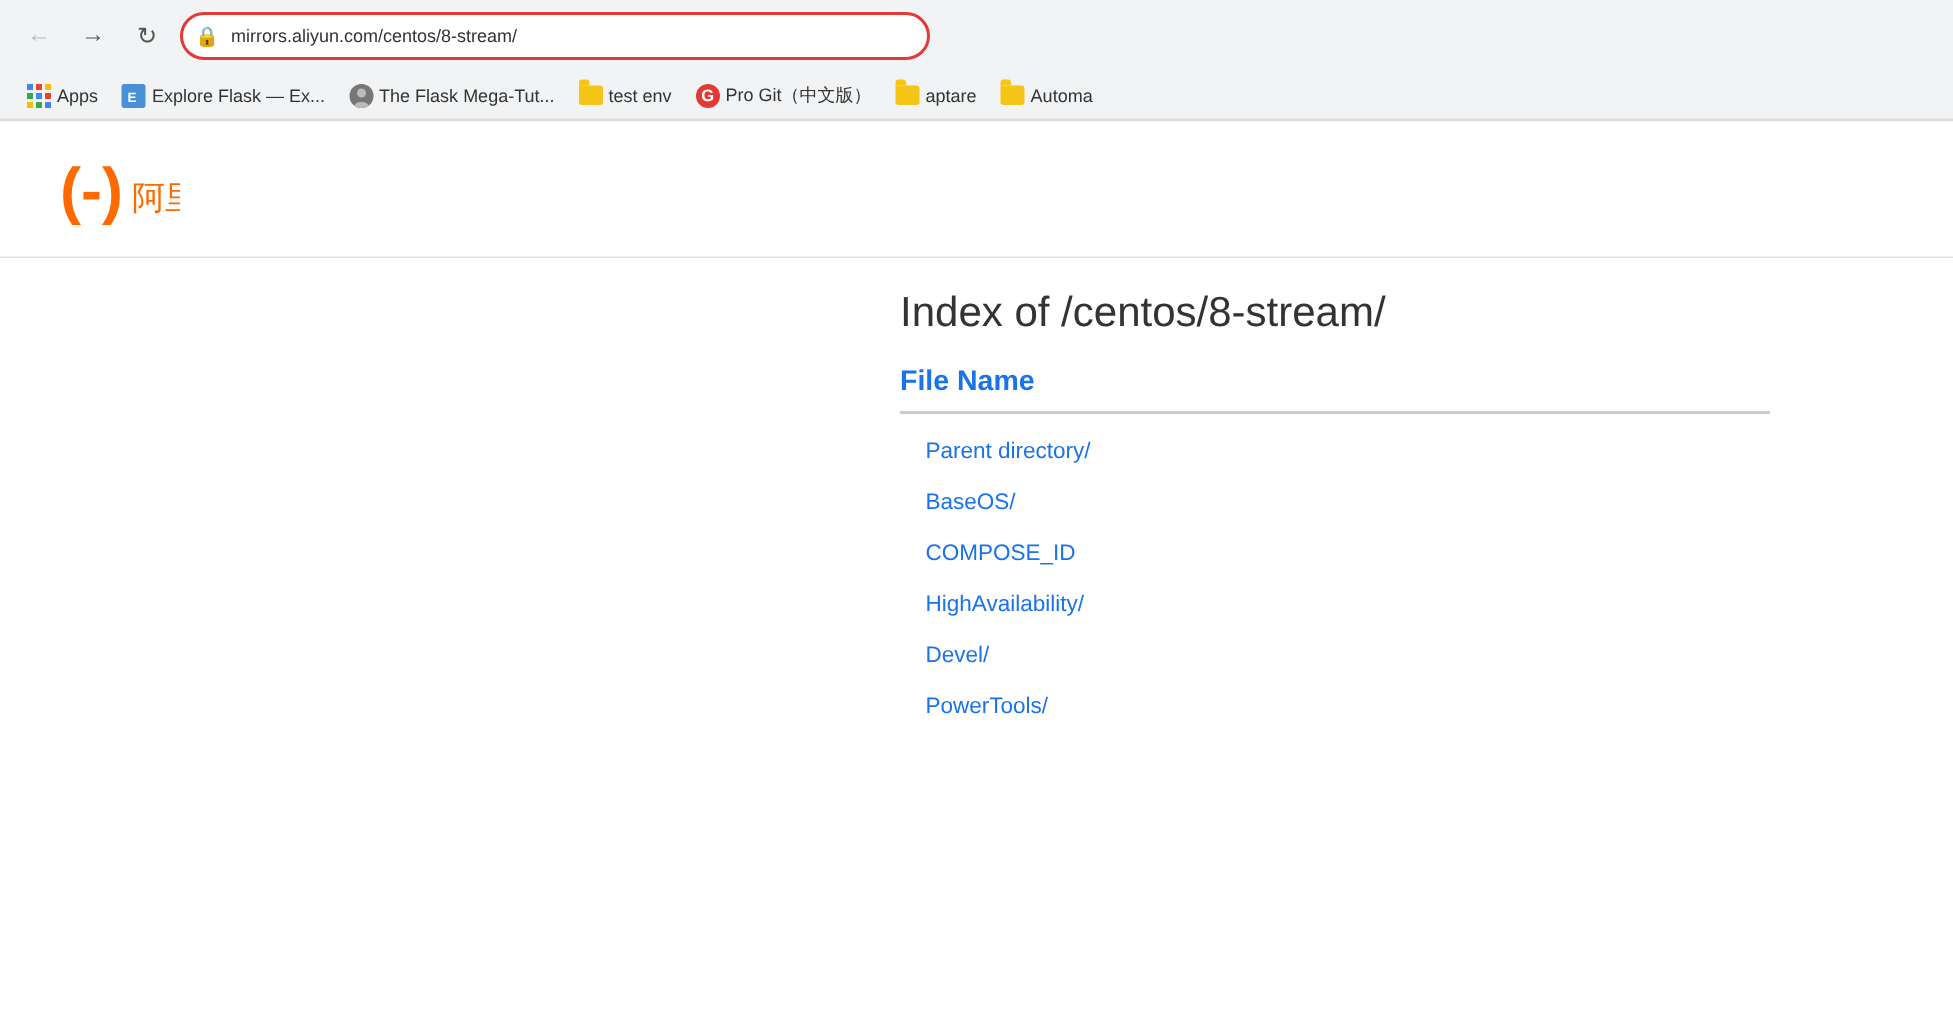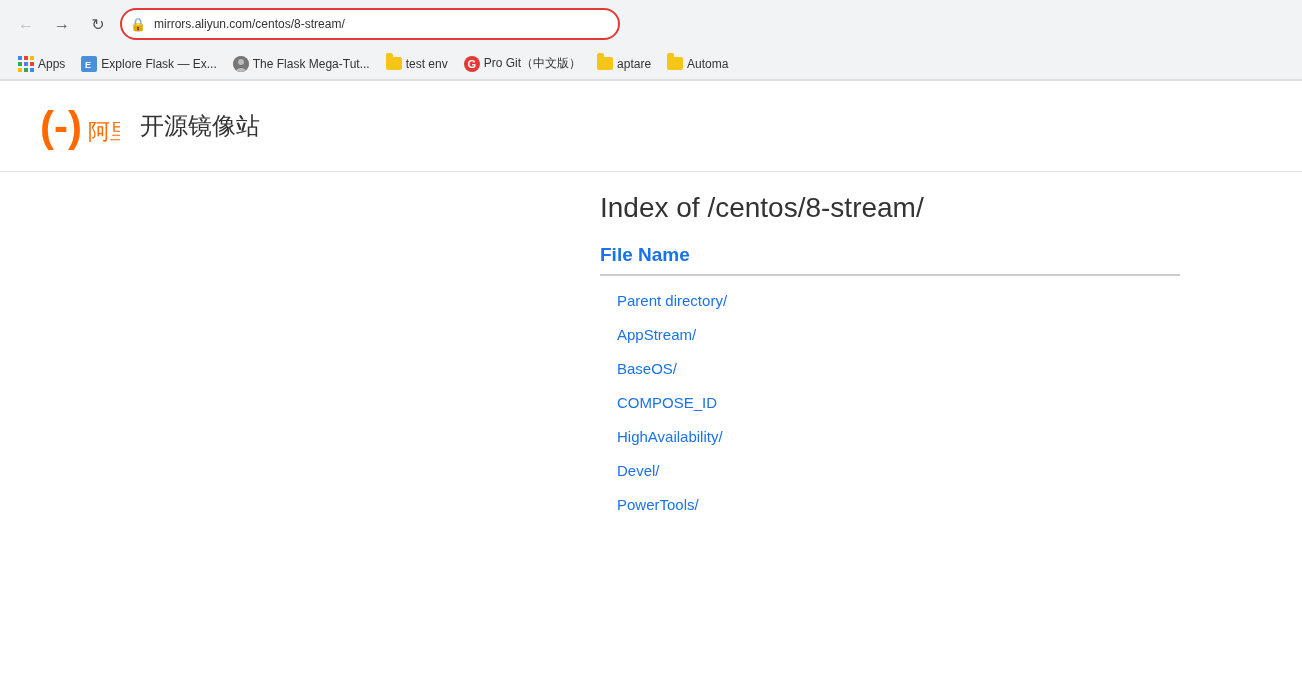--- a/index.html
+++ b/index.html
@@ -298,40 +298,36 @@
     <div class="logo-area">
 
       <div class="logo-icon">
         <svg width="80" height="50" viewBox="0 0 80 50" xmlns="http://www.w3.org/2000/svg">
 
           <text x="0" y="40" font-size="42" font-weight="800" fill="#FF6A00" font-family="Arial">(-)</text>
 
           <text x="48" y="38" font-size="22" fill="#FF6A00" font-family="Arial">阿里云</text>
         </svg>
       </div>
-      <span class="site-tagline">开源镜像站</span>
     </div>
   </div>
 
   <div class="main-content">
 
     <h1 class="index-title">Index of /centos/8-stream/</h1>
 
     <div class="file-table">
       <div class="file-table-header">
         <span class="col-filename">File Name</span>
       </div>
       <div class="file-list">
         <div class="file-item">
           <a class="file-link" href="#">Parent directory/</a>
         </div>
         <div class="file-item">
-          <a class="file-link" href="#">AppStream/</a>
-        </div>
-        <div class="file-item">
           <a class="file-link" href="#">BaseOS/</a>
         </div>
         <div class="file-item">
           <a class="file-link" href="#">COMPOSE_ID</a>
         </div>
         <div class="file-item">
           <a class="file-link" href="#">HighAvailability/</a>
         </div>
         <div class="file-item">
           <a class="file-link" href="#">Devel/</a>

